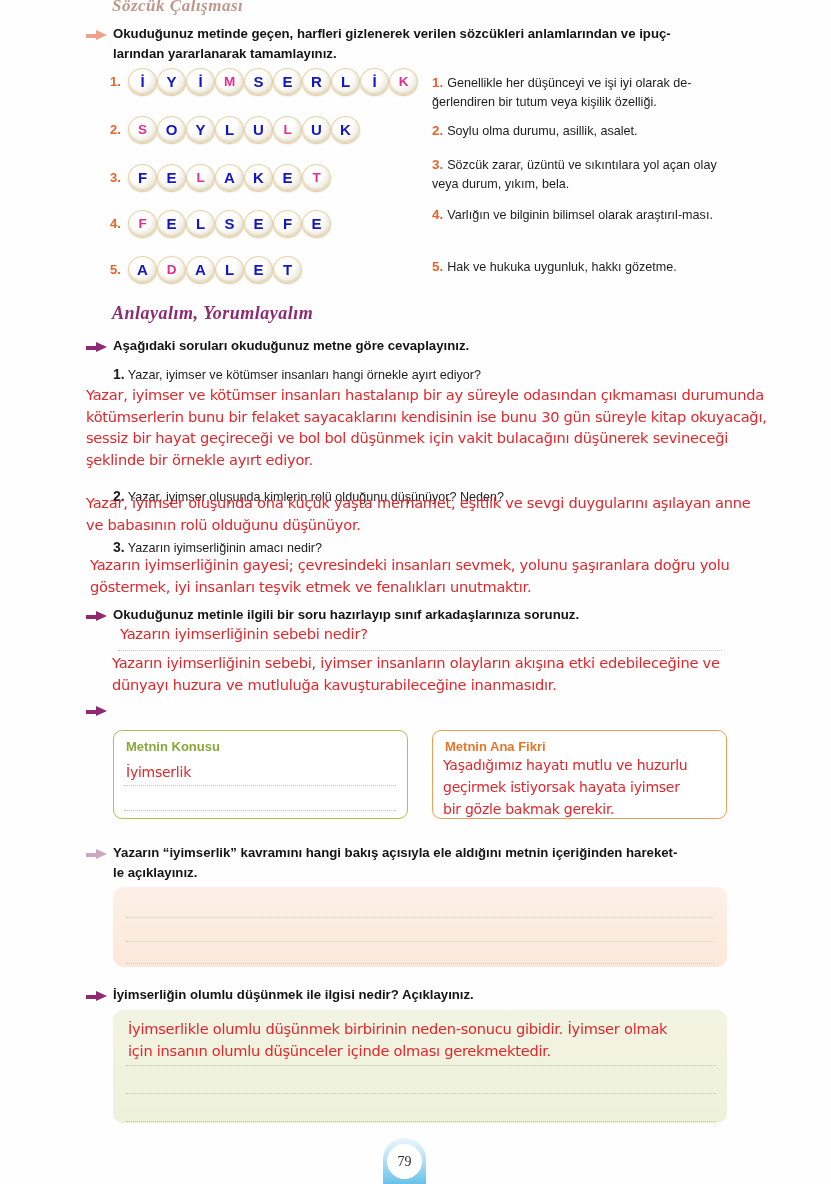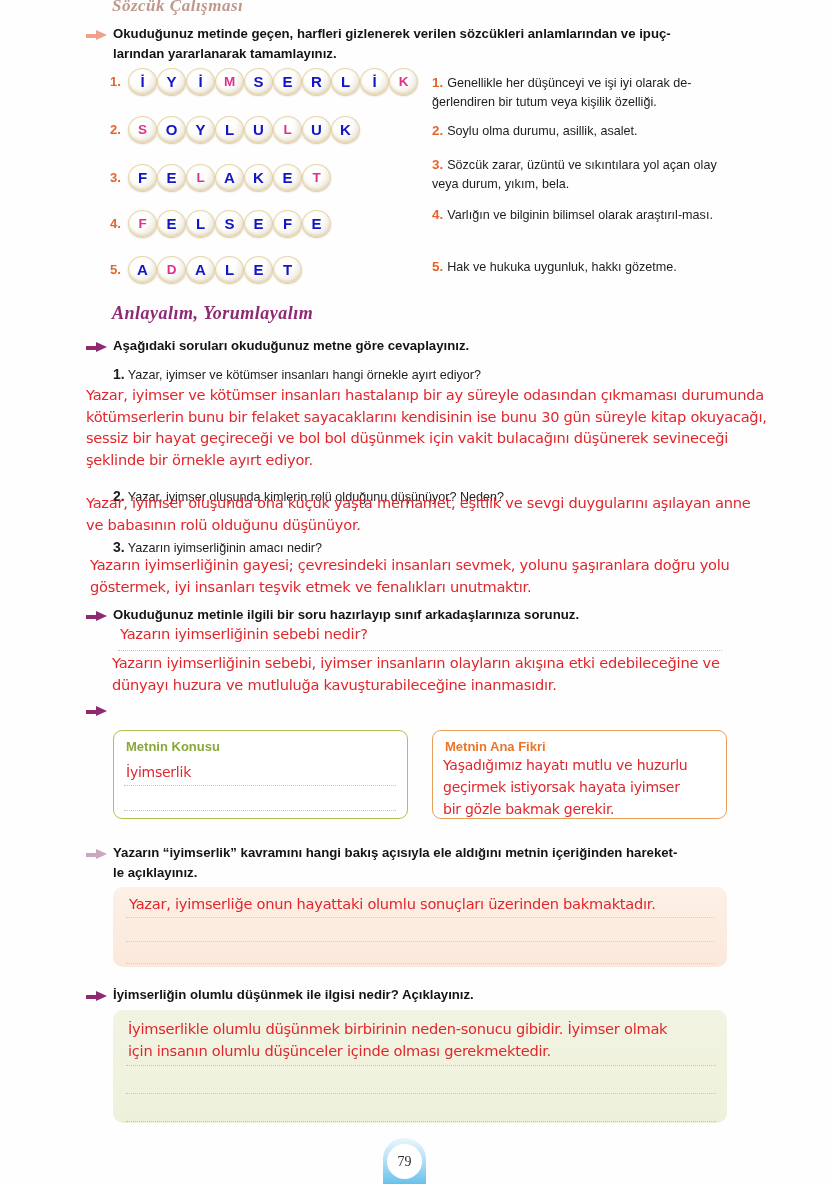--- a/index.html
+++ b/index.html
@@ -372,21 +372,20 @@
 bir gözle bakmak gerekir.</div>
 
   <div class="arrow faint" style="left:86px; top:849px;">
     <span class="tail"></span>
       <span class="head"></span>
   </div>
   <div class="instr" style="left:113px; top:863px; width:660px;">le açıklayınız.</div>
   <div class="instr" style="left:113px; top:843px; width:660px;">Yazarın “iyimserlik” kavramını hangi bakış açısıyla ele aldığını metnin içeriğinden hareket-</div>
 
   <div class="box" id="pink-box"></div>
-  <div class="hand" style="left:129px; top:893px; width:590px;">Yazar, iyimserliğe onun hayattaki olumlu sonuçları üzerinden bakmaktadır.</div>
   <div class="rule pinkline" style="left:126px; top:917px; width:588px;"></div>
   <div class="rule pinkline" style="left:126px; top:941px; width:588px;"></div>
   <div class="rule pinkline" style="left:126px; top:963px; width:588px;"></div>
 
   <div class="arrow purple" style="left:86px; top:991px;">
     <span class="tail"></span>
       <span class="head"></span>
   </div>
   <div class="instr" style="left:113px; top:985px; width:660px;">İyimserliğin olumlu düşünmek ile ilgisi nedir? Açıklayınız.</div>
 

